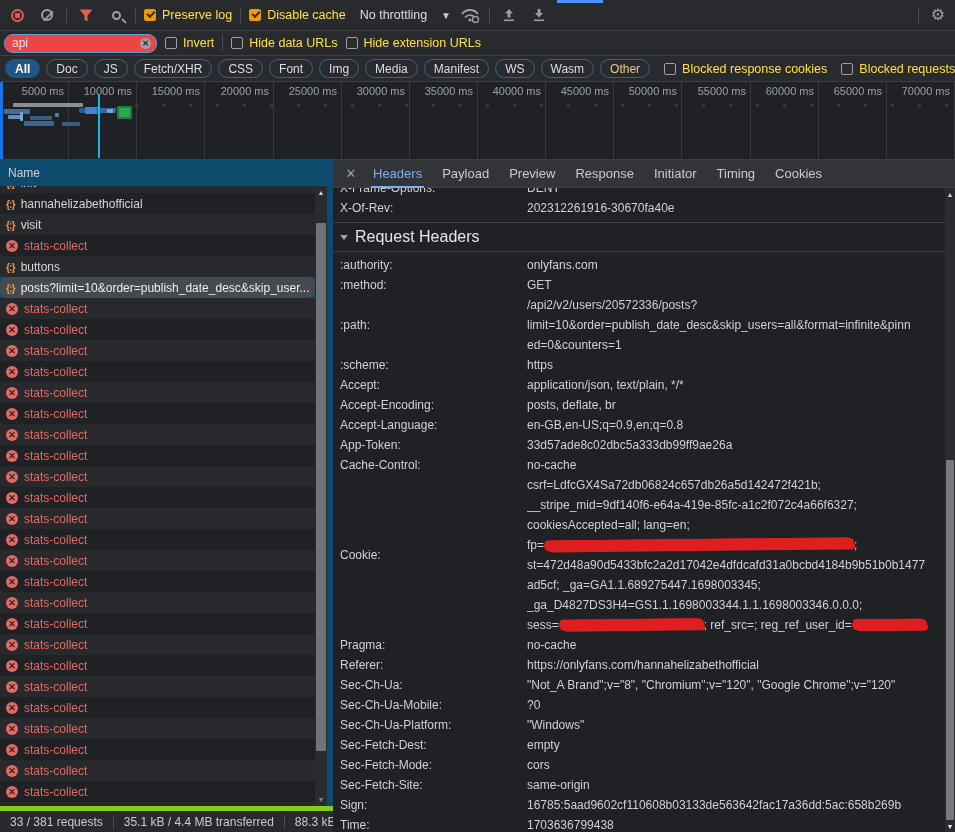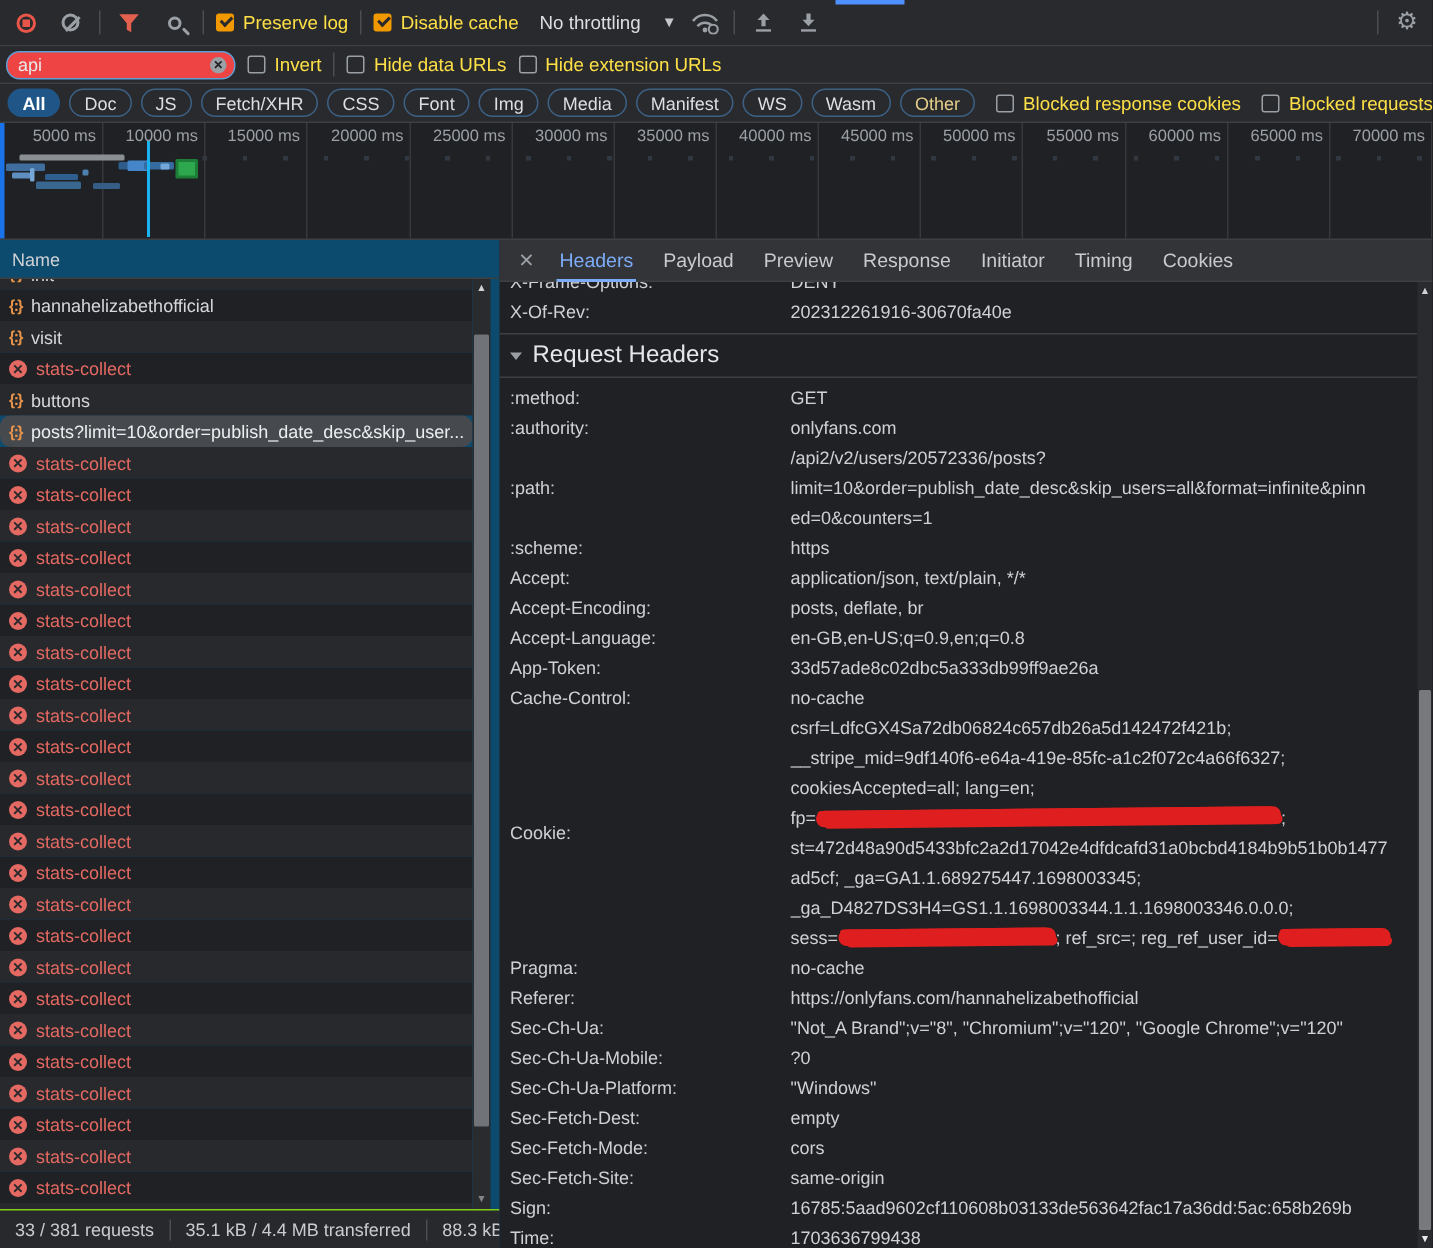--- a/index.html
+++ b/index.html
@@ -64,21 +64,21 @@
   .req-row.even { background:#1f2124; }
   .req-row.error { color:#e46962; }
   .req-row.selected { background:#46494d; border-radius:7px; color:#eceef0; }
   .fetch-ic { color:#e8934a; font-weight:bold; font-size:10.5px; flex:none; letter-spacing:-1px; }
   .err-ic { width:12px; height:12px; background:#e46962; border-radius:50%; color:#26282b; font-size:9px; font-weight:bold; line-height:12px; text-align:center; flex:none; }
 
   .vscroll { position:absolute; background:#2a2b2e; }
   .vscroll .arrow { position:absolute; left:0; width:100%; text-align:center; font-size:7px; color:#cfd1d4; }
   .vscroll .thumb { position:absolute; left:1px; right:1px; background:#707378; border-radius:1px; }
 
-  #status-bar { position:absolute; left:0; top:646px; width:333px; height:26px; background:#28292c; border-top:1px solid #84cc16; display:flex; align-items:center; color:#c9cbce; font-size:12px; overflow:hidden; white-space:nowrap; }
+  #status-bar { position:absolute; left:0; top:646px; width:333px; height:26px; background:#28292c; border-top:5px solid #84cc16; display:flex; align-items:center; color:#c9cbce; font-size:12px; overflow:hidden; white-space:nowrap; }
   #status-bar .item { padding:0 10px; flex:none; }
   #status-bar .sep { width:1px; height:14px; background:#4a4d51; flex:none; }
 
   #right-pane { left:333px; top:160px; width:622px; height:672px; background:#202124; }
   #detail-tabs { position:absolute; left:0; top:0; width:622px; height:28px; background:#333438; border-bottom:1px solid #3c4043; display:flex; align-items:center; padding-left:6px; }
   .close-x { color:#9aa0a6; font-size:13px; width:24px; text-align:center; flex:none; }
   .dtab { padding:12px 10px; height:28px; display:flex; align-items:center; color:#c8cbce; font-size:13px; position:relative; flex:none; }
   .dtab.active { color:#7cacf8; }
   .dtab.active::after { content:""; position:absolute; left:8px; right:8px; bottom:0; height:2px; background:#7cacf8; }
 
@@ -421,29 +421,29 @@
         <div class="hdr-key">X-Of-Rev:</div>
         <div class="hdr-val">
           <div class="hdr-line"><span>202312261916-30670fa40e</span></div>
         </div>
       </div>
       <div id="section-band">
         <span class="tri"></span>
         <span>Request Headers</span>
       </div>
       <div class="hdr-row">
+        <div class="hdr-key">:authority:</div>
+        <div class="hdr-val">
+          <div class="hdr-line"><span>onlyfans.com</span></div>
+        </div>
+      </div>
+      <div class="hdr-row">
         <div class="hdr-key">:method:</div>
         <div class="hdr-val">
           <div class="hdr-line"><span>GET</span></div>
-        </div>
-      </div>
-      <div class="hdr-row">
-        <div class="hdr-key">:authority:</div>
-        <div class="hdr-val">
-          <div class="hdr-line"><span>onlyfans.com</span></div>
         </div>
       </div>
       <div class="hdr-row">
         <div class="hdr-key">:path:</div>
         <div class="hdr-val">
           <div class="hdr-line"><span>/api2/v2/users/20572336/posts?</span></div>
           <div class="hdr-line"><span>limit=10&amp;order=publish_date_desc&amp;skip_users=all&amp;format=infinite&amp;pinn</span></div>
           <div class="hdr-line"><span>ed=0&amp;counters=1</span></div>
         </div>
       </div>

